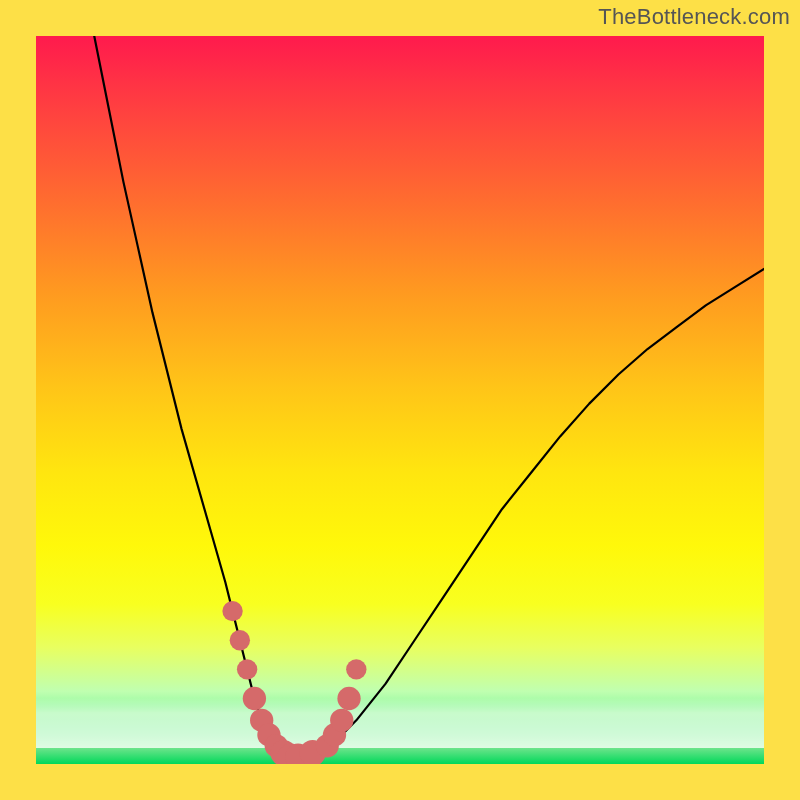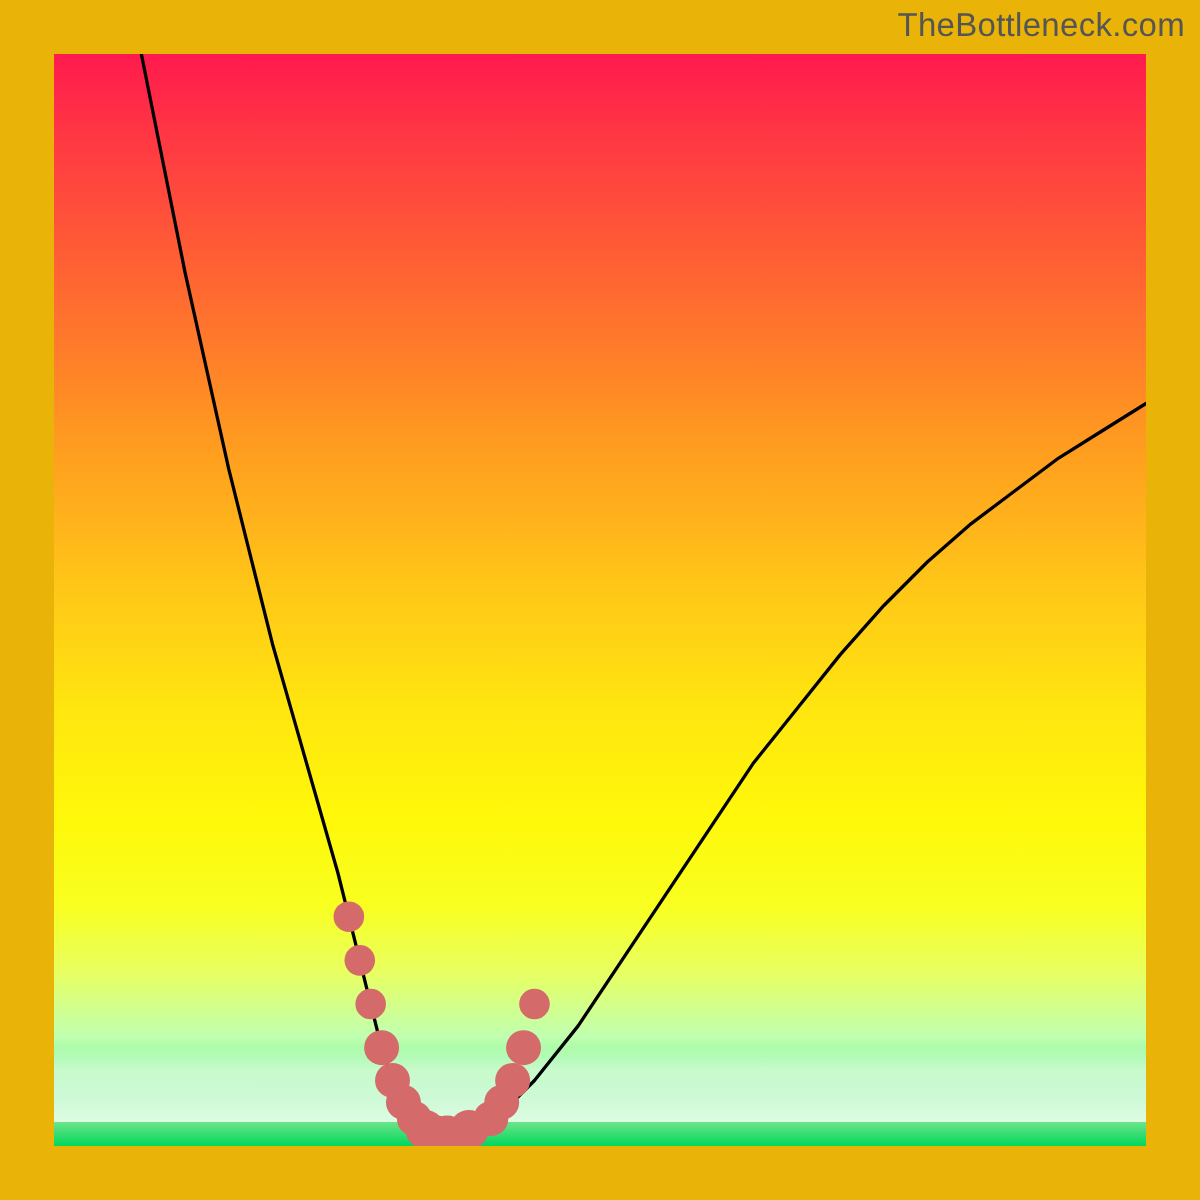--- a/index.html
+++ b/index.html
@@ -8,21 +8,21 @@
     width: 800px;
     height: 800px;
     overflow: hidden;
     background: #000;
     font-family: Arial, Helvetica, sans-serif;
   }
   .frame {
     position: relative;
     width: 800px;
     height: 800px;
-    background: #eab308;
+    background: #fde047;
   }
   .watermark {
     position: absolute;
     top: 4px;
     right: 10px;
     color: #555;
     font-size: 22px;
     letter-spacing: 0.2px;
     z-index: 10;
   }

